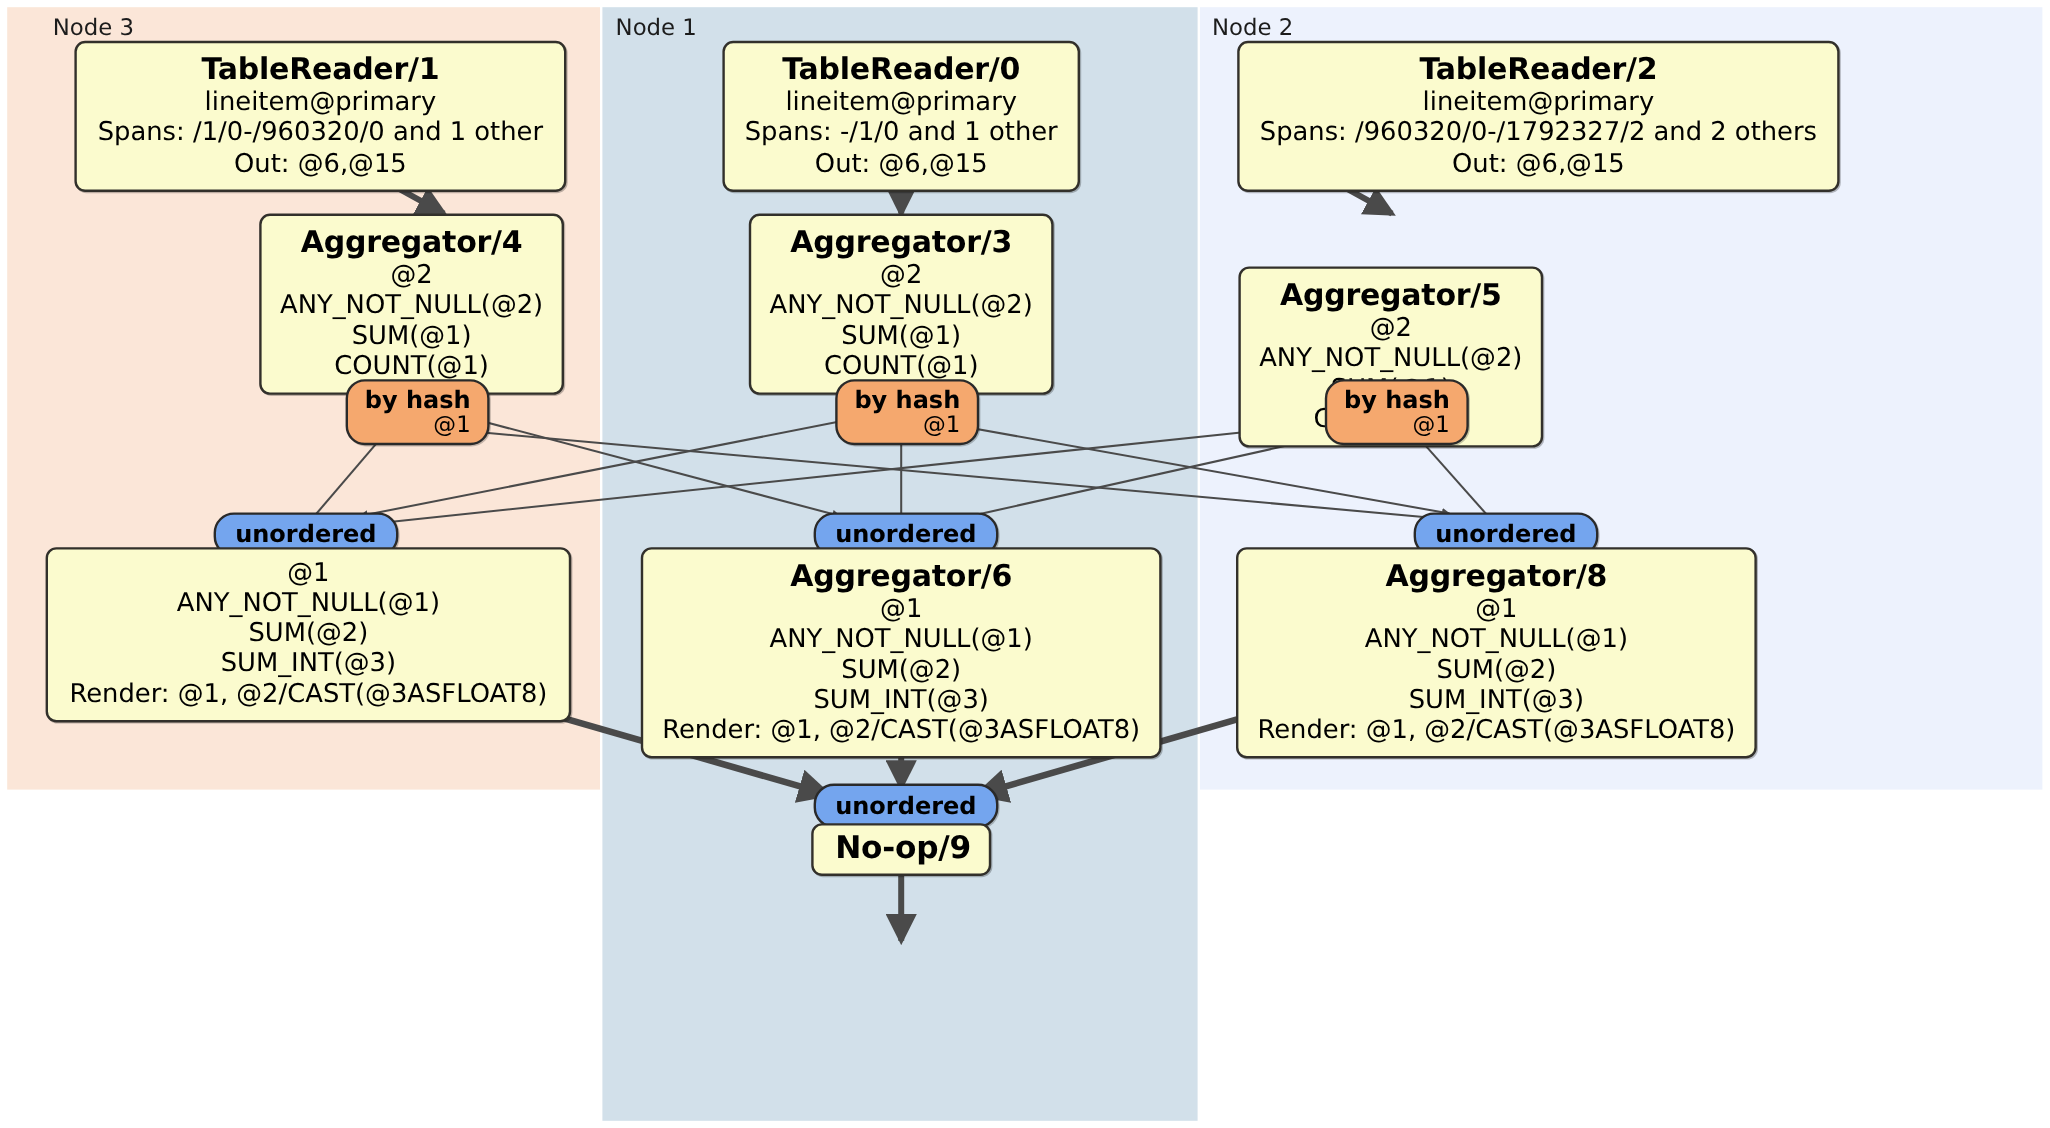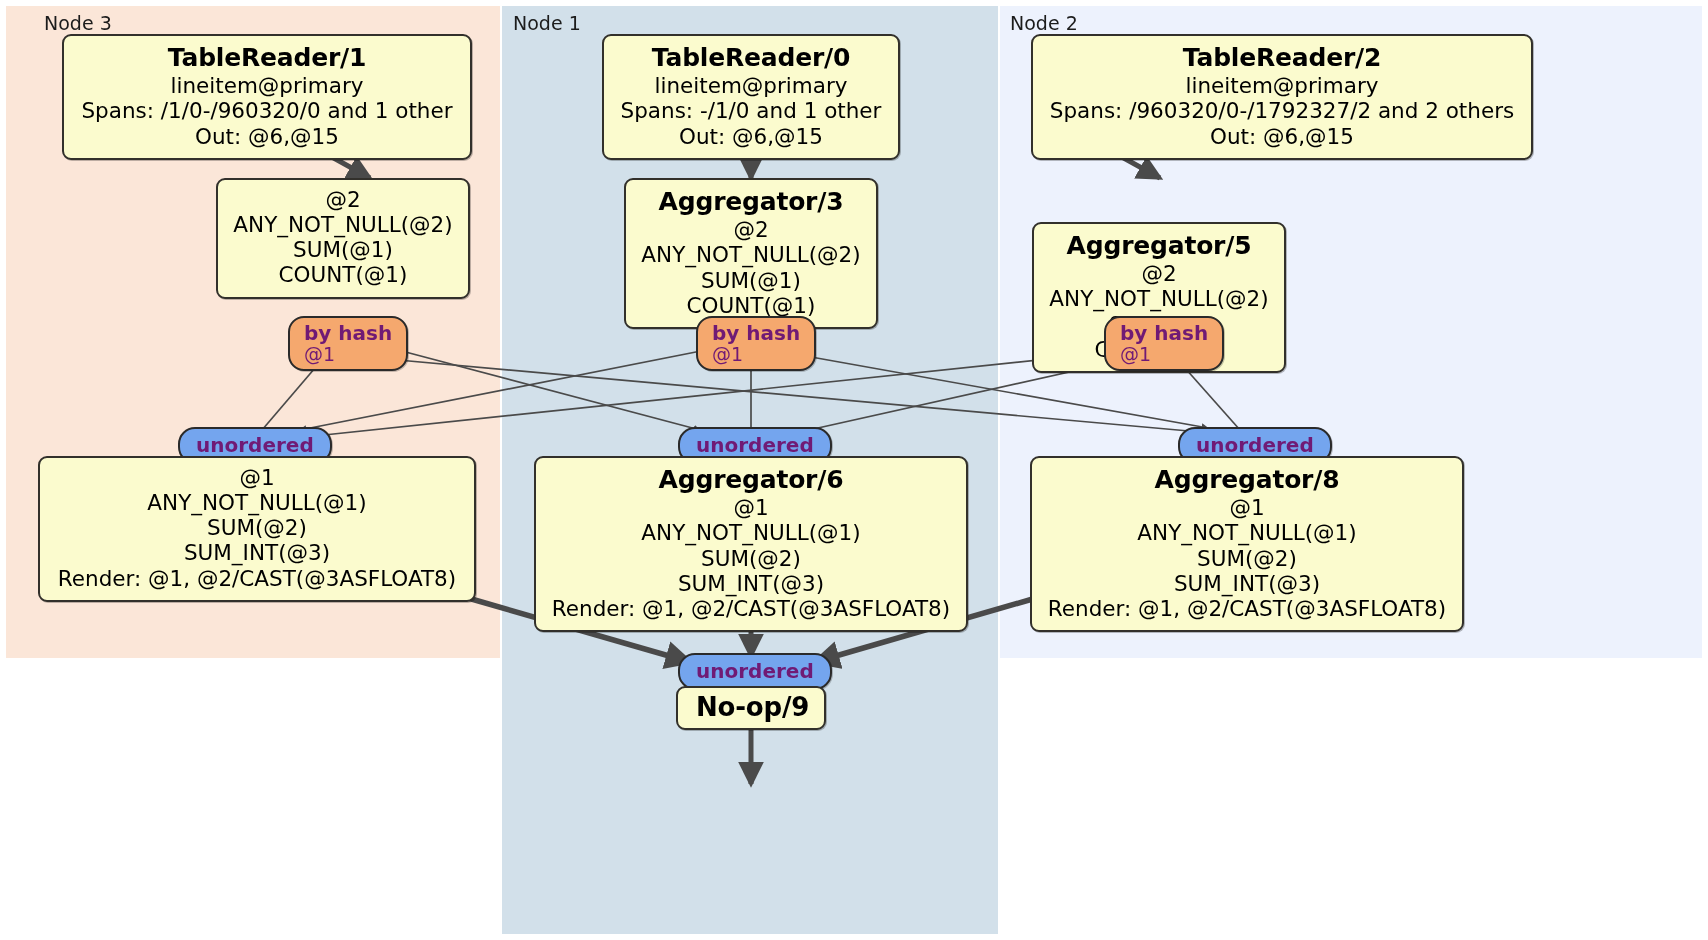--- a/index.html
+++ b/index.html
@@ -73,23 +73,23 @@
     font-size: 26px;
     margin-bottom: 0;
   }
 
   
   .badge {
     position: absolute;
     box-sizing: border-box;
     border: 2.5px solid #2a2a2a;
     border-radius: 14px;
-    text-align: left;
+    text-align: right;
     line-height: 1.1;
-    color: #701a75;
+    color: #000000;
     box-shadow: 1px 1px 0 rgba(0,0,0,0.22);
   }
   .badge .btitle {
     font-weight: bold;
     font-size: 20px;
     white-space: nowrap;
   }
   .badge .bsub {
     font-size: 19px;
     white-space: nowrap;
@@ -171,20 +171,21 @@
   </div>
 
   <div class="pbox" style="left:1031px; top:34px; width:502px;">
     <div class="ptitle">TableReader/2</div>
     <div class="pline">lineitem@primary</div>
     <div class="pline">Spans: /960320/0-/1792327/2 and 2 others</div>
     <div class="pline">Out: @6,@15</div>
   </div>
 
   <div class="pbox" style="left:216px; top:178px; width:254px;">
+    <div class="ptitle">Aggregator/4</div>
     <div class="pline">@2</div>
     <div class="pline">ANY_NOT_NULL(@2)</div>
     <div class="pline">SUM(@1)</div>
     <div class="pline">COUNT(@1)</div>
   </div>
 
   <div class="pbox" style="left:624px; top:178px; width:254px;">
     <div class="ptitle">Aggregator/3</div>
     <div class="pline">@2</div>
     <div class="pline">ANY_NOT_NULL(@2)</div>

